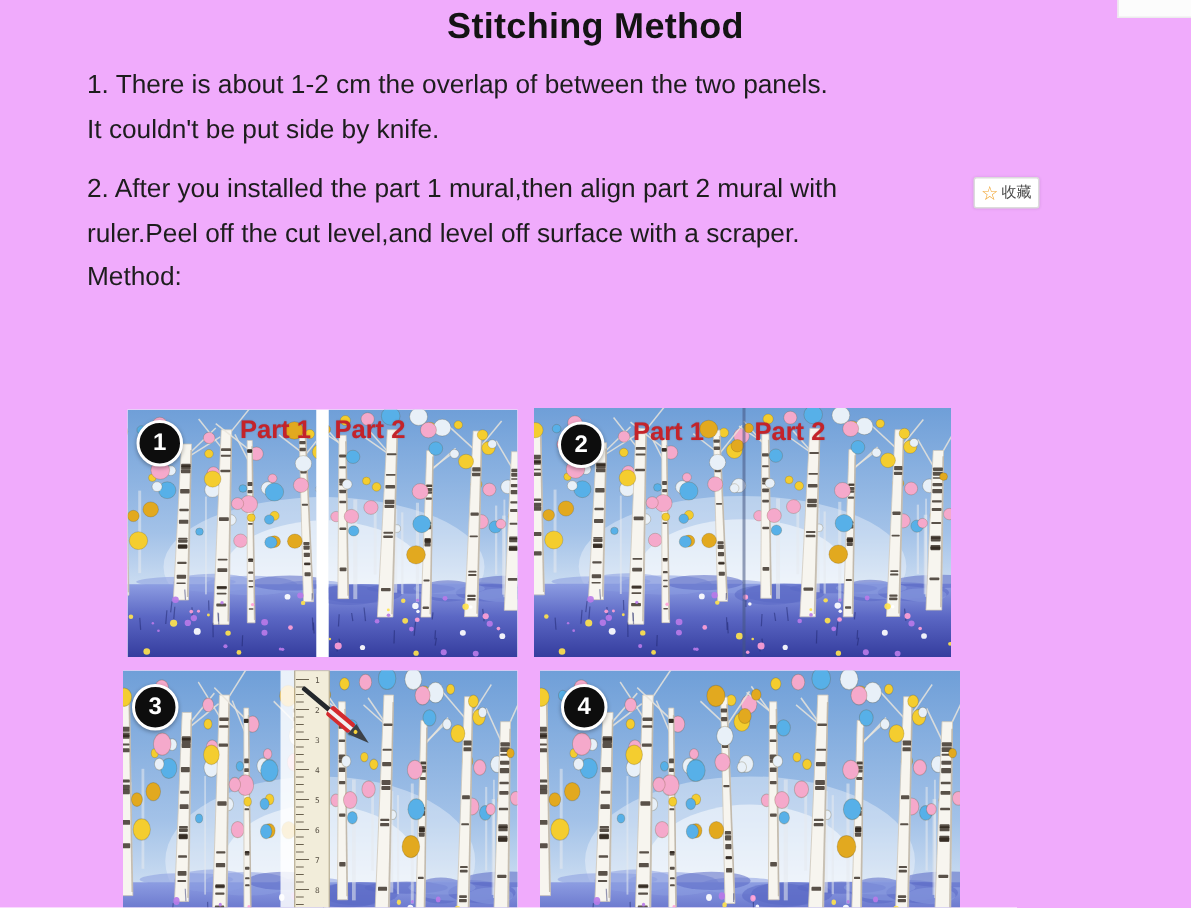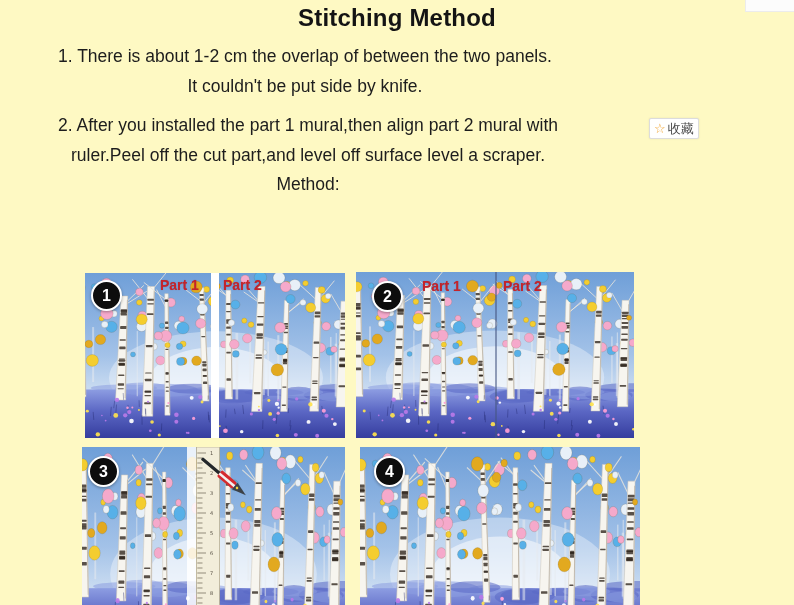--- a/index.html
+++ b/index.html
@@ -1,41 +1,41 @@
 <!DOCTYPE html>
 <html><head>
 <meta charset="utf-8">
 <style>
   html,body{margin:0;padding:0;background:#fff;}
-  .page{position:relative;width:794px;height:605px;background:#fef9c3;overflow:hidden;
+  .page{position:relative;width:794px;height:605px;background:#f0abfc;overflow:hidden;
         font-family:"Liberation Sans",sans-serif;color:#1f1f1f;}
   .title{position:absolute;left:0;right:0;top:4px;text-align:center;
          font-size:24px;font-weight:700;letter-spacing:.2px;color:#141414;}
   .para{position:absolute;left:58px;font-size:17.5px;line-height:29.5px;color:#1d1d1d;}
   .p1{top:42px;}
   .p2{top:111px;}
-  .tline{white-space:nowrap;text-align:center;}
+  .tline{white-space:nowrap;}
   .corner-box{position:absolute;right:0;top:0;width:48px;height:11px;
               border-left:1px solid #ececec;border-bottom:1px solid #ececec;background:#fcfcfc;}
   .fav{position:absolute;left:649px;top:118px;height:19px;display:flex;align-items:center;gap:2px;
        background:#fff;border:1px solid #dcdcdc;border-radius:2px;padding:0 4px;
        box-shadow:0 0 2px rgba(0,0,0,.10);cursor:pointer;}
   .fav .star{color:var(--star,#f0a32f);font-size:13px;line-height:1;}
-  .fav .lbl{font-size:13px;color:#4a4a4a;line-height:1;}
+  .fav .lbl{font-size:10px;color:#4a4a4a;line-height:1;}
   .fig{position:absolute;background:#fff;}
   .fig svg.mural{position:absolute;left:0;top:0;width:100%;height:100%;display:block;}
   .panel{position:absolute;top:0;height:100%;overflow:hidden;}
   .pA{left:0;width:126px;}
   .pB{left:134px;width:126px;}
   .badge{position:absolute;width:27px;height:27px;border-radius:50%;
          background:var(--badge-bg,#0d0d0d);border:2px solid #fff;
          box-shadow:0 1px 3px rgba(0,0,0,.35);color:var(--badge-fg,#fff);
          font-weight:700;font-size:16px;display:flex;align-items:center;justify-content:center;
          z-index:6;}
-  .part-label{position:absolute;top:4px;font-size:14px;font-weight:700;z-index:5;
+  .part-label{position:absolute;top:4px;font-size:17px;font-weight:700;z-index:5;
               color:var(--part-label,#c4232a);text-shadow:0 0 1px rgba(110,0,0,.35);}
   .seam{position:absolute;top:0;bottom:0;left:50%;width:1.5px;background:rgba(70,85,130,.55);z-index:2;}
   .white-seam{position:absolute;top:0;bottom:0;left:105px;width:9px;background:rgba(255,255,255,.85);z-index:2;}
   #fig1{left:85px;top:273px;width:260px;height:165px;}
   #fig2{left:356px;top:272px;width:278px;height:166px;}
   #fig3{left:82px;top:447px;width:263px;height:200px;}
   #fig4{left:360px;top:447px;width:280px;height:200px;}
   .ruler{position:absolute;left:114px;top:0;width:24px;height:100%;z-index:3;}
   .knife{position:absolute;left:112px;top:0;width:64px;height:64px;z-index:4;}
   .defs-holder{position:absolute;width:0;height:0;overflow:hidden;}
@@ -49,21 +49,21 @@
 
   <div class="title">Stitching Method</div>
 
   <div class="para p1">
     <div class="tline">1. There is about 1-2 cm the overlap of between the two panels.</div>
     <div class="tline">It couldn't be put side by knife.</div>
   </div>
 
   <div class="para p2">
     <div class="tline">2. After you installed the part 1 mural,then align part 2 mural with</div>
-    <div class="tline">ruler.Peel off the cut part,and level off surface level a scraper.</div>
+    <div class="tline">ruler.Peel off the cut level,and level off surface with a scraper.</div>
     <div class="tline">Method:</div>
   </div>
 
   <div class="fav">
     <span class="star">☆</span>
     <span class="lbl">收藏</span>
   </div>
 
   <svg class="defs-holder" aria-hidden="true">
     <defs>

